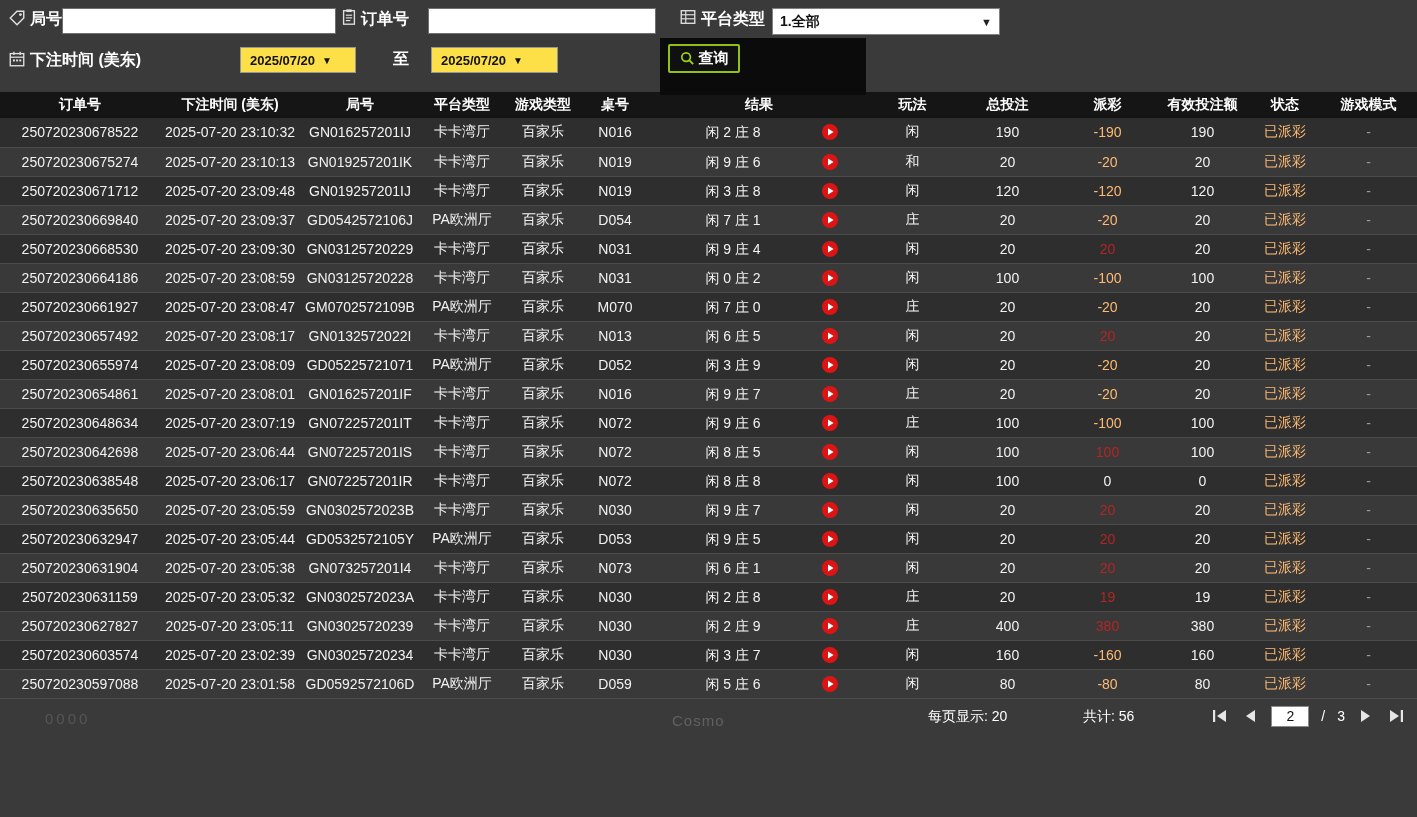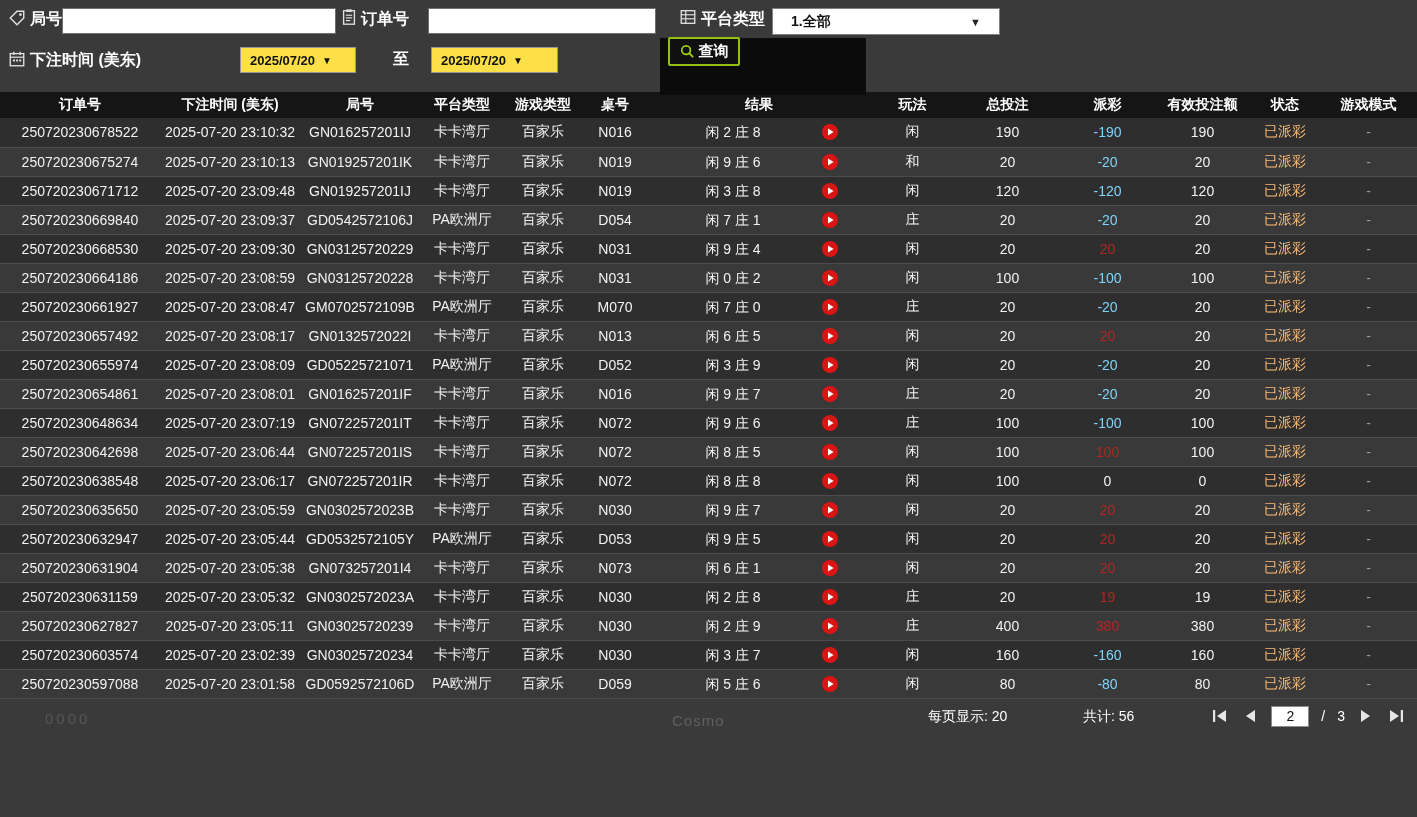--- a/index.html
+++ b/index.html
@@ -16,33 +16,33 @@
   .filters { position: relative; height: 92px; }
   .flabel { position: absolute; font-weight: bold; font-size: 16px; color: #fff; white-space: nowrap; }
   .ficon  { position: absolute; width: 18px; height: 18px; }
   .txt-input {
     position: absolute; height: 26px; background: #fff; border: 1px solid #6f6f6f;
     font-size: 14px; padding: 0 6px; color: #111; font-family: "Liberation Sans", sans-serif;
   }
   .select {
     position: absolute; height: 27px; background: #fff; border: 1px solid #808080;
     color: #111; font-size: 14px; font-weight: bold;
-    display: flex; align-items: center; justify-content: space-between; padding: 0 18px;
+    display: flex; align-items: center; justify-content: space-between; padding: 0 7px;
     cursor: pointer;
   }
   .select .arrow { color: #222; font-size: 11px; }
   .datebtn {
     position: absolute; height: 26px; background: #fde047; border: 1px solid #979797;
     color: #111; font-size: 13px; font-weight: bold;
     display: flex; align-items: center; gap: 7px; padding: 0 9px; cursor: pointer;
   }
   .datebtn .arrow { font-size: 10px; color: #111; }
   .artifact-box { position: absolute; left: 660px; top: 38px; width: 206px; height: 57px; background: #0b0b0b; }
   .querybtn {
-    position: absolute; left: 668px; top: 37px; width: 72px; height: 29px;
+    position: absolute; left: 668px; top: 44px; width: 72px; height: 29px;
     background: #101010; border: 2px solid #93c012; border-radius: 2px;
     display: flex; align-items: center; justify-content: center; gap: 4px;
     color: #fff; font-weight: bold; font-size: 15px; cursor: pointer;
     font-family: Liberation Serif, serif;
   }
 
   
   table { width: 1417px; border-collapse: collapse; table-layout: fixed; }
   thead th {
     background: #151515; height: 26px; font-size: 14px; font-weight: bold;
@@ -50,21 +50,21 @@
   }
   tbody td {
     height: 29px; font-size: 14px; text-align: center; color: #f2f2f2;
     border-bottom: 1px solid #4c4c4c; overflow: hidden; white-space: nowrap;
   }
   tr.data-row:nth-child(odd)  { background: #2e2e2e; }
   tr.data-row:nth-child(even) { background: #393939; }
   .c-result { position: relative; margin-top: 40px; }
   .result-text { position: absolute; left: 0; top: 0; width: 170px; text-align: center; line-height: 29px; }
   .play-btn { position: absolute; left: 174px; top: 6px; width: 16px; height: 16px; cursor: pointer; }
-  .pay-neg  { color: #7dd3fc; }
+  .pay-neg  { color: #fdba74; }
   .pay-pos  { color: #b32525; }
   .pay-zero { color: #f2f2f2; }
   td.c-status { color: #fdba74; }
   td.c-mode   { color: #9a9a9a; }
   tr.sum-row  { background: #333333; }
   tr.sum-row td { color: #ffe100; font-weight: bold; border-bottom: 1px solid #4c4c4c; }
 
   
   .footer { position: relative; height: 39px; font-size: 14px; }
   .per-page    { position: absolute; left: 928px; top: 9px; color: #fff; }

